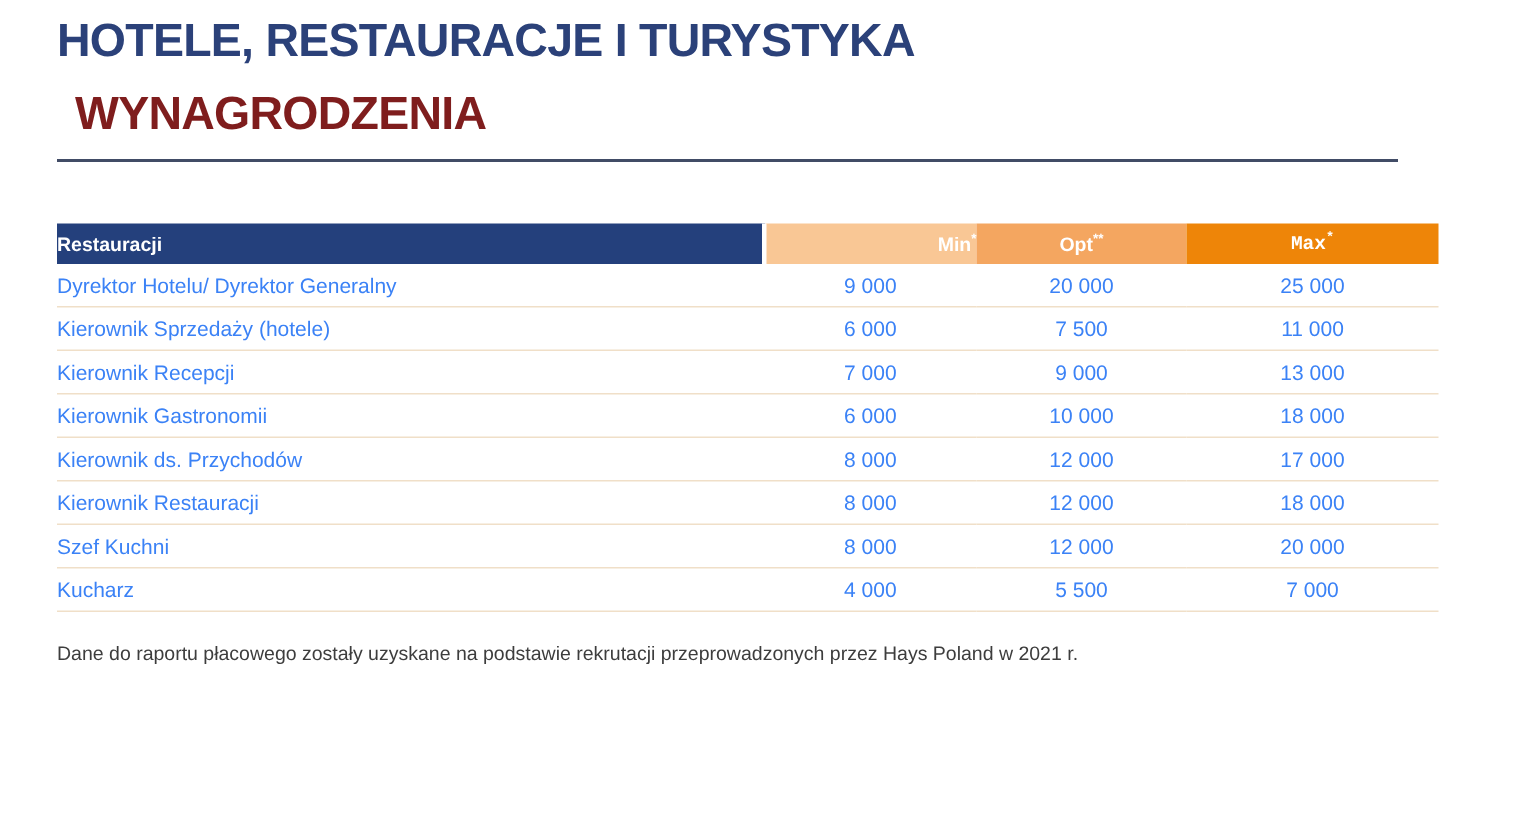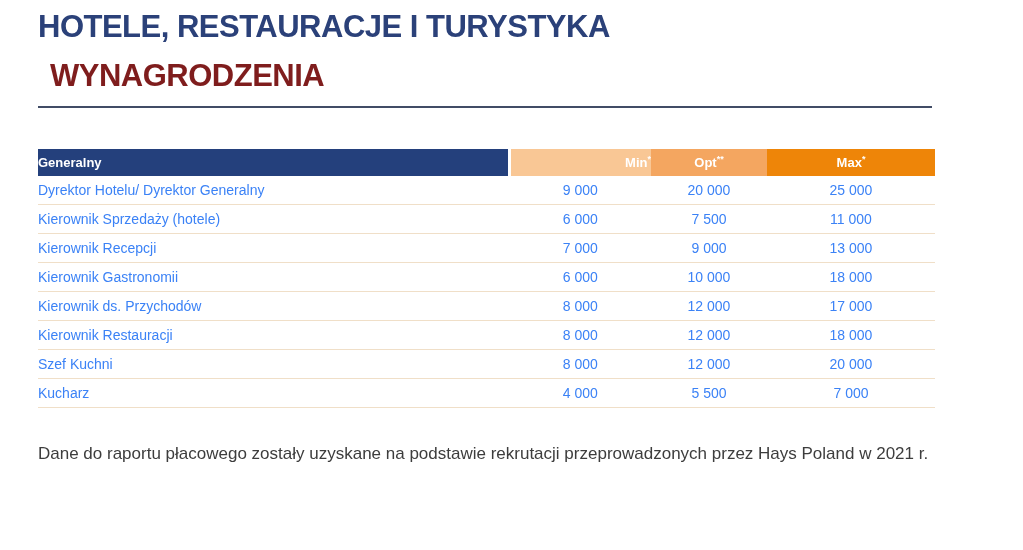--- a/index.html
+++ b/index.html
@@ -60,64 +60,65 @@
     text-align: left;
     padding-left: 10px;
   }
   th.col-min {
     width: 140px;
     background: #f9c795;
     border-left: 3px solid #ffffff;
     text-align: right;
   }
   th.col-opt {
-    width: 116px;
+    width: 140px;
     background: #f4a660;
     text-align: center;
   }
   th.col-max {
     width: 168px;
     background: #ee8508;
     text-align: center;
+    font-family: Liberation Mono, monospace;
   }
   th sup { font-size: 9px; vertical-align: super; line-height: 0; }
   table.salary tbody td {
     height: 28px;
     border-bottom: 1px solid #f0dfc8;
     font-size: 14px;
     color: #3b82f6;
     padding: 0;
     vertical-align: middle;
   }
   td.pos { text-align: left; padding-left: 10px; }
   td.num { text-align: center; }
   .footnotes {
     margin-top: 45px;
     font-size: 12.5px;
     line-height: 1.45;
   }
   .footnotes p { margin: 0; }
   .source-note {
-    margin: 36px 0 0 0;
-    font-size: 17px;
+    margin: 20px 0 0 0;
+    font-size: 13px;
   }
 </style>
 </head>
 <body>
 
 <div class="page">
 
   <h1 class="title">HOTELE, RESTAURACJE I TURYSTYKA</h1>
   <h2 class="subtitle">WYNAGRODZENIA</h2>
   <hr class="title-divider">
 
   <table class="salary">
     <thead>
       <tr>
-        <th class="col-pos"><span>Generalny</span></th>
+        <th class="col-pos"><span>Restauracji</span></th>
         <th class="col-min"><span>Min</span><sup>*</sup></th>
         <th class="col-opt"><span>Opt</span><sup>**</sup></th>
         <th class="col-max"><span>Max</span><sup>*</sup></th>
       </tr>
     </thead>
     <tbody id="salary-tbody">
         <tr>
           <td class="pos">Dyrektor Hotelu/ Dyrektor Generalny</td>
           <td class="num">9 000</td>
           <td class="num">20 000</td>

